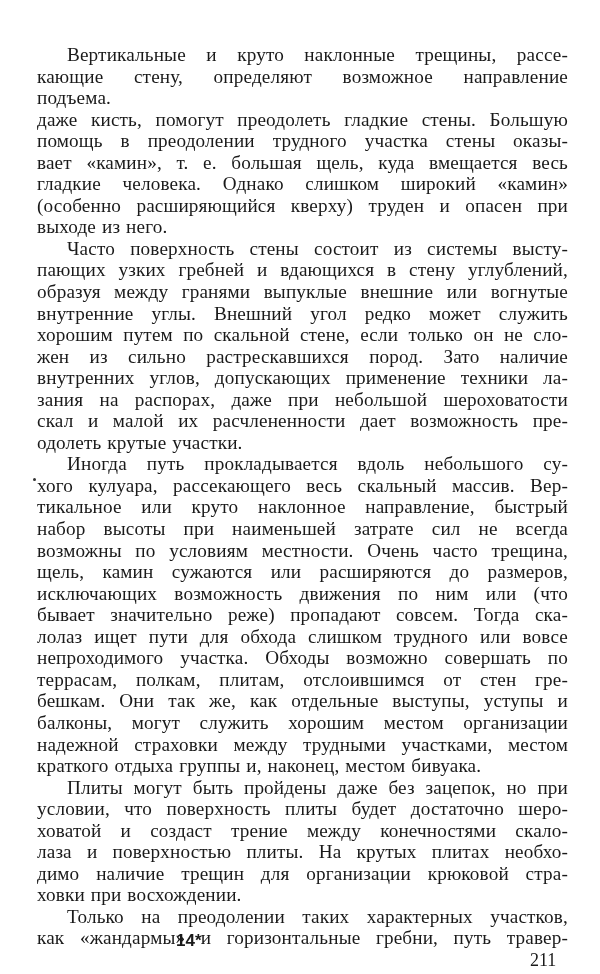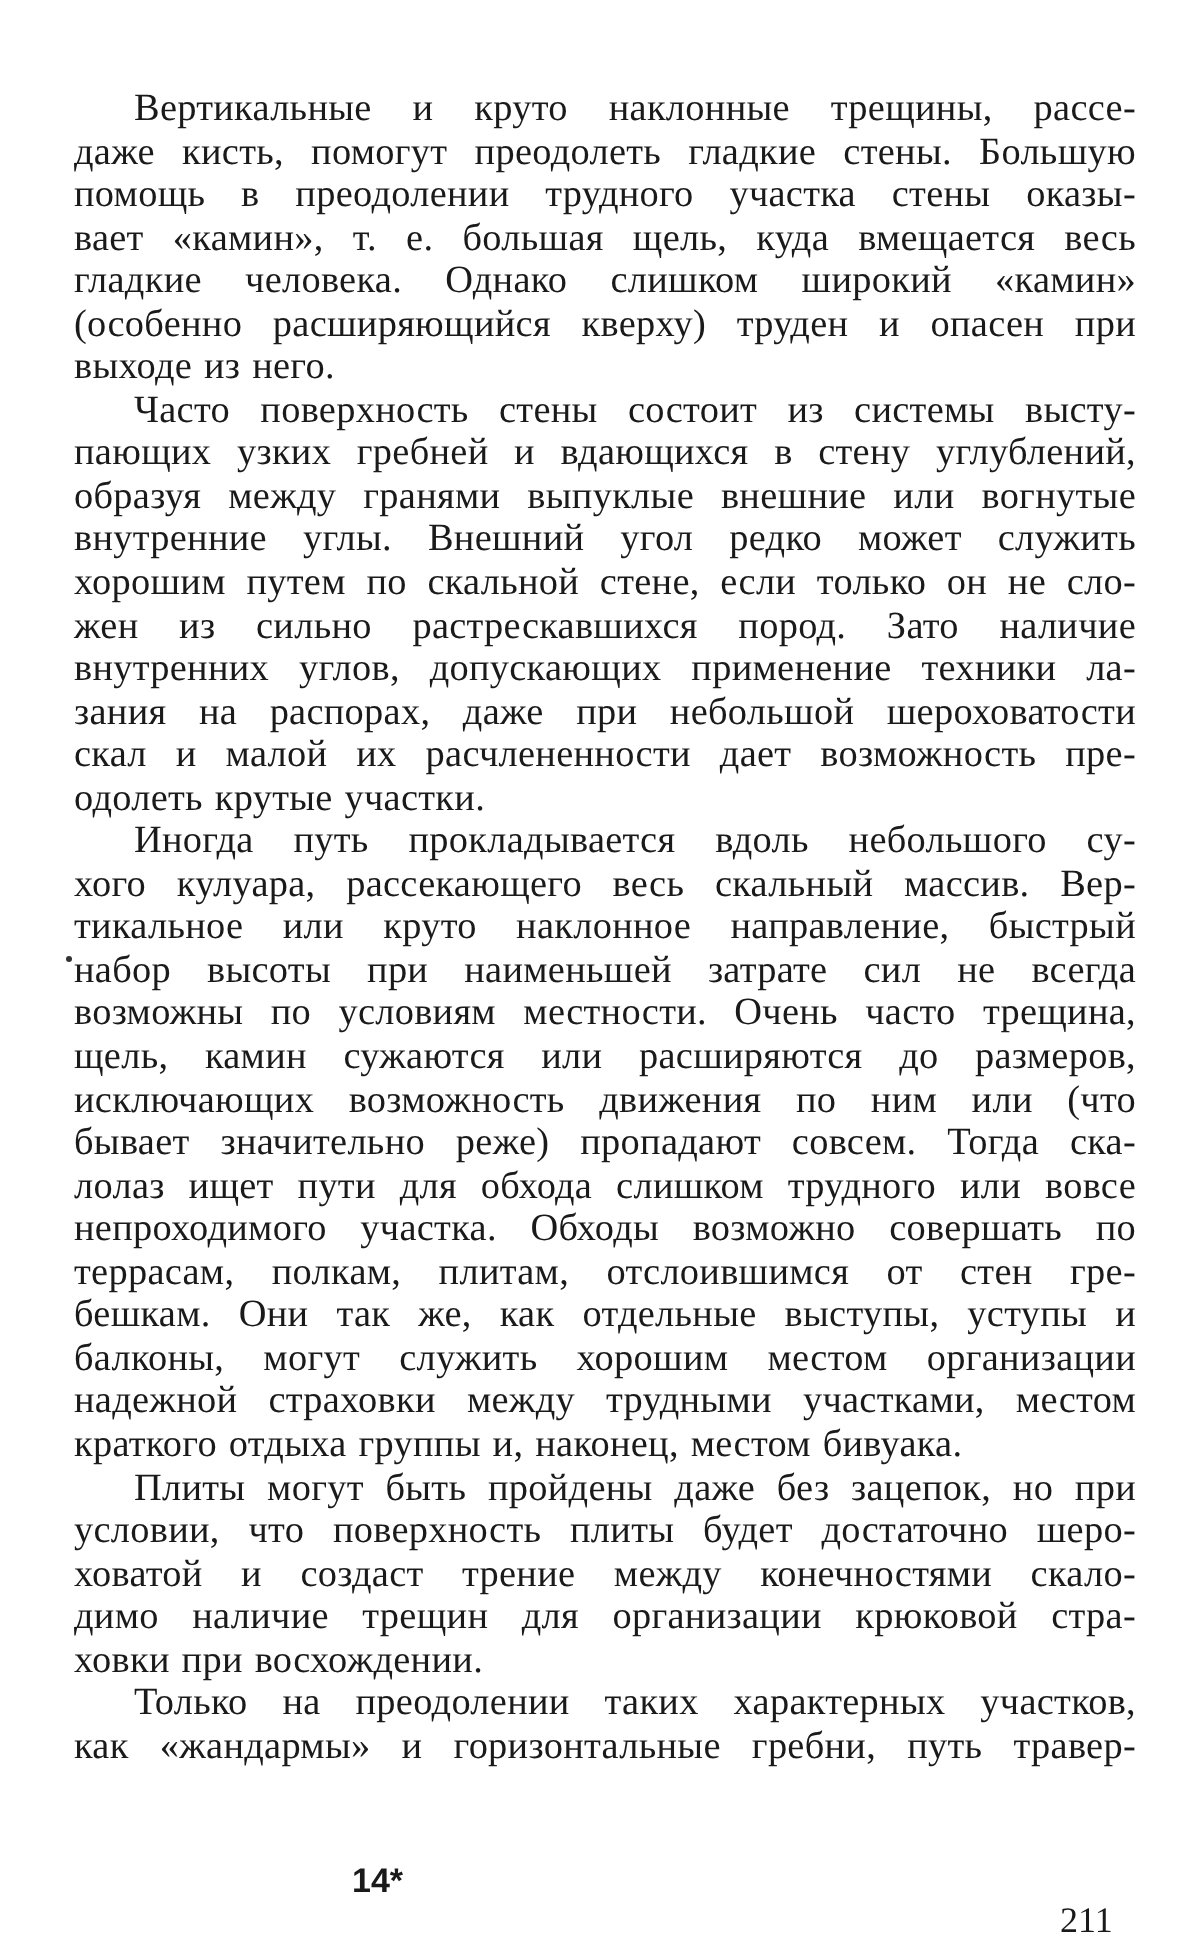--- a/index.html
+++ b/index.html
@@ -20,20 +20,22 @@
     font-weight: bold; font-size: 17px;
   }
   .footer-num { position: absolute; left: 530px; top: 950px; font-size: 18px; }
   .stray-dot { position: absolute; left: 33px; top: 478px; width: 3px; height: 3px; border-radius: 50%; background: #333; }
 </style>
 </head>
 <body>
 
 <div class="page" id="page-body">
     <span class="line indent">Вертикальные и круто наклонные трещины, рассе-</span>
+    <span class="line">кающие стену, определяют возможное направление</span>
+    <span class="line last">подъема.</span>
     <span class="line">даже кисть, помогут преодолеть гладкие стены. Большую</span>
     <span class="line">помощь в преодолении трудного участка стены оказы-</span>
     <span class="line">вает «камин», т. е. большая щель, куда вмещается весь</span>
     <span class="line">гладкие человека. Однако слишком широкий «камин»</span>
     <span class="line">(особенно расширяющийся кверху) труден и опасен при</span>
     <span class="line last">выходе из него.</span>
     <span class="line indent">Часто поверхность стены состоит из системы высту-</span>
     <span class="line">пающих узких гребней и вдающихся в стену углублений,</span>
     <span class="line">образуя между гранями выпуклые внешние или вогнутые</span>
     <span class="line">внутренние углы. Внешний угол редко может служить</span>
@@ -54,20 +56,21 @@
     <span class="line">лолаз ищет пути для обхода слишком трудного или вовсе</span>
     <span class="line">непроходимого участка. Обходы возможно совершать по</span>
     <span class="line">террасам, полкам, плитам, отслоившимся от стен гре-</span>
     <span class="line">бешкам. Они так же, как отдельные выступы, уступы и</span>
     <span class="line">балконы, могут служить хорошим местом организации</span>
     <span class="line">надежной страховки между трудными участками, местом</span>
     <span class="line last">краткого отдыха группы и, наконец, местом бивуака.</span>
     <span class="line indent">Плиты могут быть пройдены даже без зацепок, но при</span>
     <span class="line">условии, что поверхность плиты будет достаточно шеро-</span>
     <span class="line">ховатой и создаст трение между конечностями скало-</span>
+    <span class="line">лаза и поверхностью плиты. На крутых плитах необхо-</span>
     <span class="line">димо наличие трещин для организации крюковой стра-</span>
     <span class="line last">ховки при восхождении.</span>
     <span class="line indent">Только на преодолении таких характерных участков,</span>
     <span class="line">как «жандармы» и горизонтальные гребни, путь травер-</span>
   </div>
 <div class="stray-dot"></div>
 <div class="footer-sig">14*</div>
 <div class="footer-num">211</div>
 
 </body></html>

